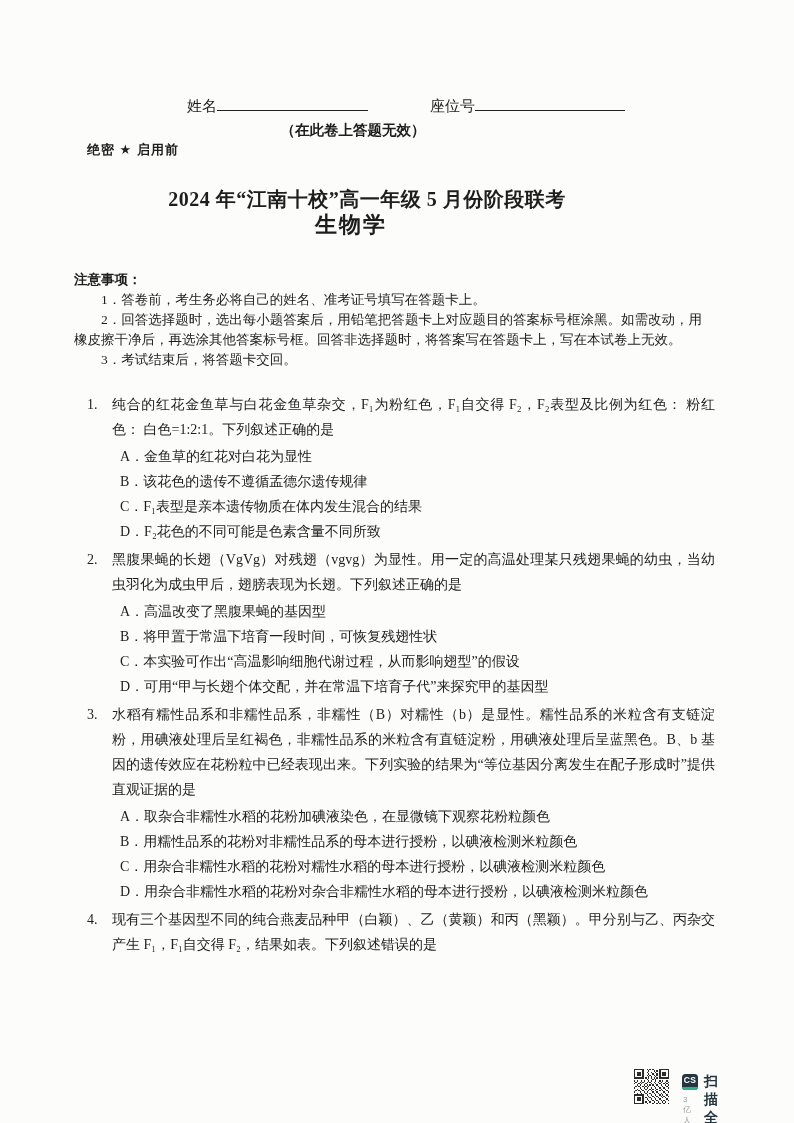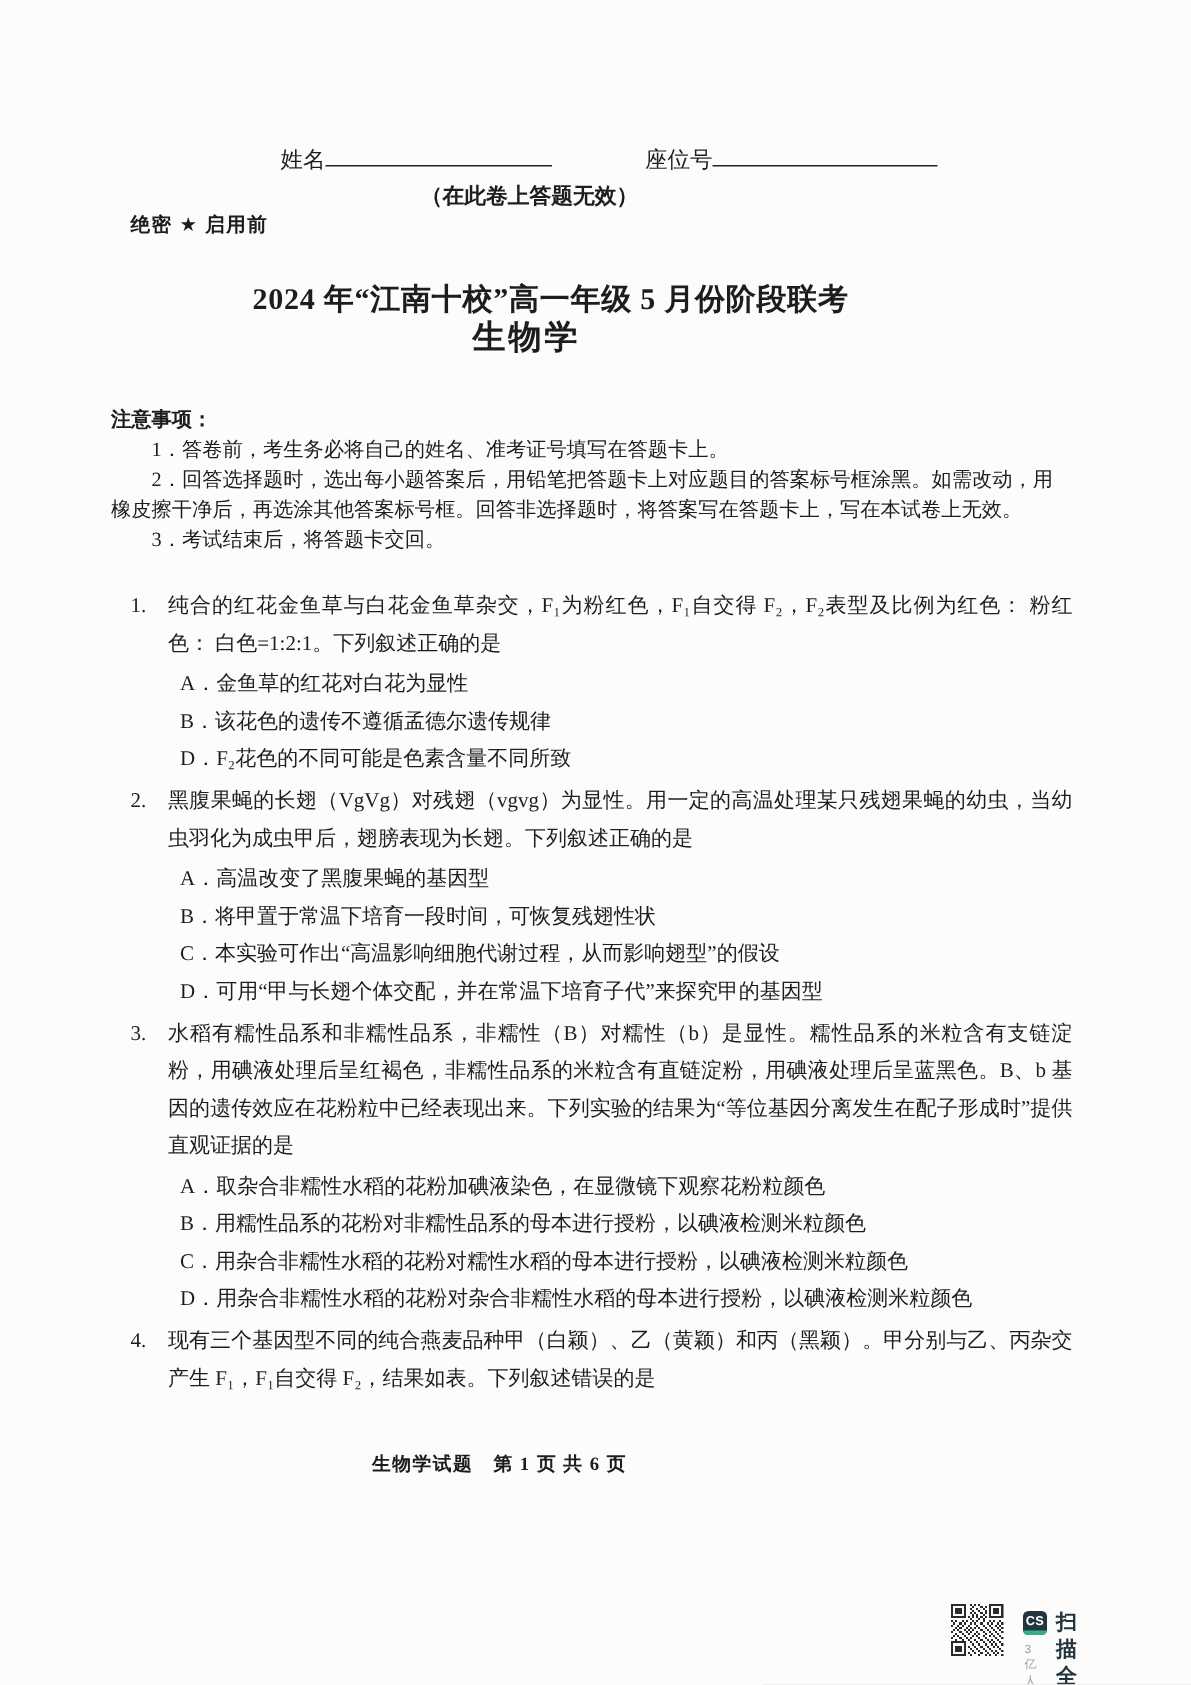--- a/index.html
+++ b/index.html
@@ -75,20 +75,21 @@
 
 
   <div class="questions">
 
     <div class="q">
       <span class="qnum">1.</span>
       <div class="stem">纯合的红花金鱼草与白花金鱼草杂交，F₁为粉红色，F₁自交得 F₂，F₂表型及比例为红色： 粉红色： 白色=1:2:1。下列叙述正确的是</div>
       <div class="opts">
         <div class="opt">A．金鱼草的红花对白花为显性</div>
         <div class="opt">B．该花色的遗传不遵循孟德尔遗传规律</div>
+        <div class="opt">C．F₁表型是亲本遗传物质在体内发生混合的结果</div>
         <div class="opt">D．F₂花色的不同可能是色素含量不同所致</div>
       </div>
     </div>
 
     <div class="q">
       <span class="qnum">2.</span>
       <div class="stem">黑腹果蝇的长翅（VgVg）对残翅（vgvg）为显性。用一定的高温处理某只残翅果蝇的幼虫，当幼虫羽化为成虫甲后，翅膀表现为长翅。下列叙述正确的是</div>
       <div class="opts">
         <div class="opt">A．高温改变了黑腹果蝇的基因型</div>
         <div class="opt">B．将甲置于常温下培育一段时间，可恢复残翅性状</div>
@@ -108,21 +109,20 @@
       </div>
     </div>
 
     <div class="q">
       <span class="qnum">4.</span>
       <div class="stem">现有三个基因型不同的纯合燕麦品种甲（白颖）、乙（黄颖）和丙（黑颖）。甲分别与乙、丙杂交产生 F₁，F₁自交得 F₂，结果如表。下列叙述错误的是</div>
     </div>
 
   </div>
 
-  <div class="footer">生物学试题　第 1 页 共 6 页</div>
 
   <div class="wm">
     <svg class="qr" viewBox="0 0 25 25" shape-rendering="crispEdges" xmlns="http://www.w3.org/2000/svg">
       <g fill="#2b2b2b">
         <rect x="0" y="0" width="7" height="7"></rect>
           <rect x="18" y="0" width="7" height="7"></rect>
           <rect x="0" y="18" width="7" height="7"></rect>
       </g>
       <g fill="#fcfcfa">
         <rect x="1" y="1" width="5" height="5"></rect>

